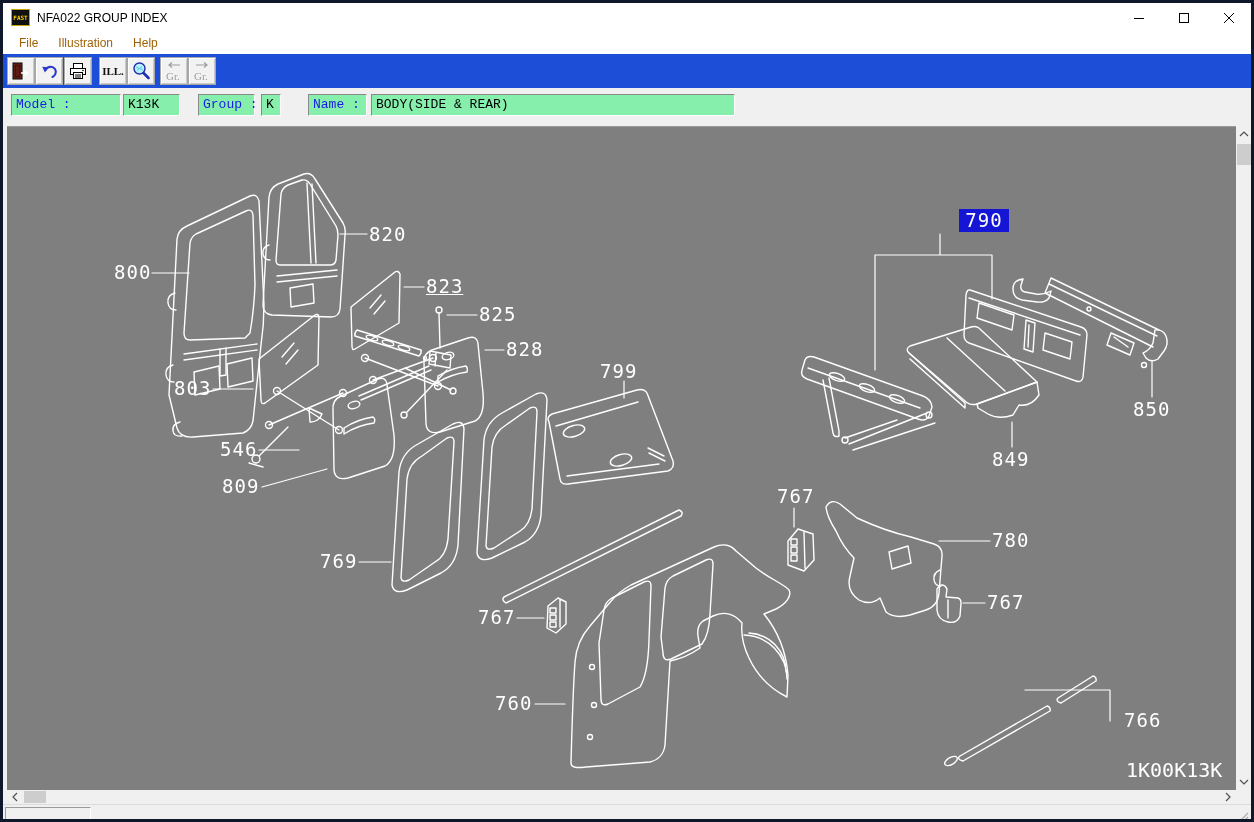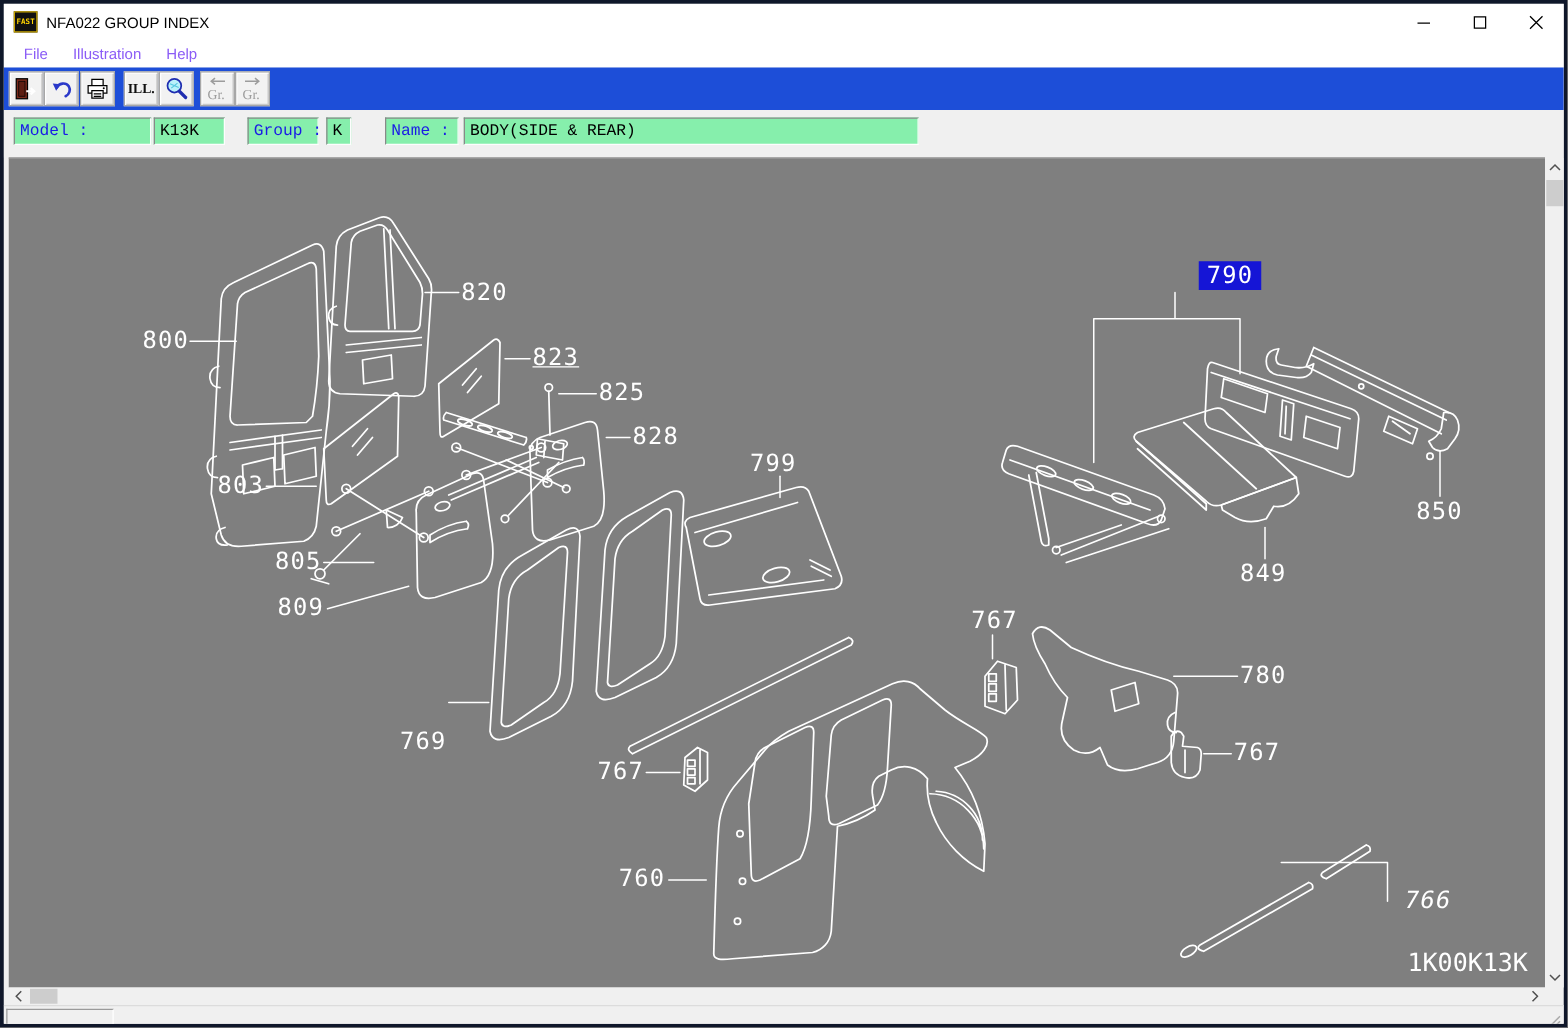--- a/index.html
+++ b/index.html
@@ -11,21 +11,21 @@
     display:flex;align-items:center;}
   .app-icon{width:17px;height:15px;margin-left:8px;background:#111;border:1px solid #c8a400;
     display:flex;align-items:center;justify-content:center;flex:0 0 auto;}
   .app-icon span{color:#ffd400;font:bold 6px "DejaVu Sans Mono",monospace;letter-spacing:0;}
   .title-text{margin-left:7px;font-size:12px;color:#000;}
   .win-controls{margin-left:auto;display:flex;height:100%;}
   .win-btn{width:45px;height:100%;display:flex;align-items:center;justify-content:center;}
   
   .menubar{position:absolute;left:0;top:29px;width:100%;height:22px;background:#ffffff;
     display:flex;align-items:center;padding-left:8px;box-sizing:border-box;}
-  .menu-item{font-size:12px;color:#8b5cf6;padding:2px 8px;margin-right:4px;}
+  .menu-item{font-size:12px;color:#a16207;padding:2px 8px;margin-right:4px;}
   
   .toolbar{position:absolute;left:0;top:51px;width:100%;height:34px;background:#1d4ed8;}
   .tbtn{position:absolute;top:3px;width:28px;height:28px;background:#f2f2f2;
     border:1px solid #a7a7a7;box-shadow:inset 1px 1px 0 #ffffff,inset -1px -1px 0 #c9c9c9;
     box-sizing:border-box;display:flex;align-items:center;justify-content:center;flex-direction:column;}
   .tbtn.disabled{color:#9c9c9c;}
   .ill-label{font:bold 11px "Liberation Serif",serif;color:#111;}
   .gr-wrap{display:flex;flex-direction:column;line-height:1;}
   .gr-label{font:11px "Liberation Serif",serif;color:#9c9c9c;margin-top:1px;}
   
@@ -342,33 +342,33 @@
       </g>
     </svg>
 
     <div id="part-labels">
         <div class="part-label" style="left: 107px; top: 135px;">800</div>
         <div class="part-label" style="left: 362px; top: 97px;">820</div>
         <div class="part-label" style="left: 419px; top: 149px; text-decoration: underline;">823</div>
         <div class="part-label" style="left: 472px; top: 177px;">825</div>
         <div class="part-label" style="left: 499px; top: 212px;">828</div>
         <div class="part-label" style="left: 167px; top: 251px;">803</div>
-        <div class="part-label" style="left: 213px; top: 312px;">805</div>
+        <div class="part-label" style="left: 213px; top: 312px;">546</div>
         <div class="part-label" style="left: 215px; top: 349px;">809</div>
         <div class="part-label" style="left: 593px; top: 234px;">799</div>
-        <div class="part-label" style="left: 313px; top: 424px; margin-top: 32px;">769</div>
+        <div class="part-label" style="left: 313px; top: 424px;">769</div>
         <div class="part-label hl" style="left: 908px; top: 82px; background: rgb(21, 21, 214); margin-left: 44px;">790</div>
         <div class="part-label" style="left: 1126px; top: 272px;">850</div>
         <div class="part-label" style="left: 985px; top: 322px;">849</div>
         <div class="part-label" style="left: 770px; top: 359px;">767</div>
         <div class="part-label" style="left: 985px; top: 403px;">780</div>
         <div class="part-label" style="left: 980px; top: 465px;">767</div>
         <div class="part-label" style="left: 471px; top: 480px;">767</div>
         <div class="part-label" style="left: 488px; top: 566px;">760</div>
-        <div class="part-label" style="left: 1117px; top: 583px; font-style: italic;">766</div>
+        <div class="part-label" style="left: 1117px; top: 583px;">766</div>
       </div>
     <div class="illu-code">1K00K13K</div>
   </div>
 
   <div class="vscroll">
     <div class="sarrow up">
       <svg width="10" height="6">
           <path d="M1,5 L5,1 L9,5" stroke="#505050" fill="none" stroke-width="1.2"></path>
         </svg>
     </div>

